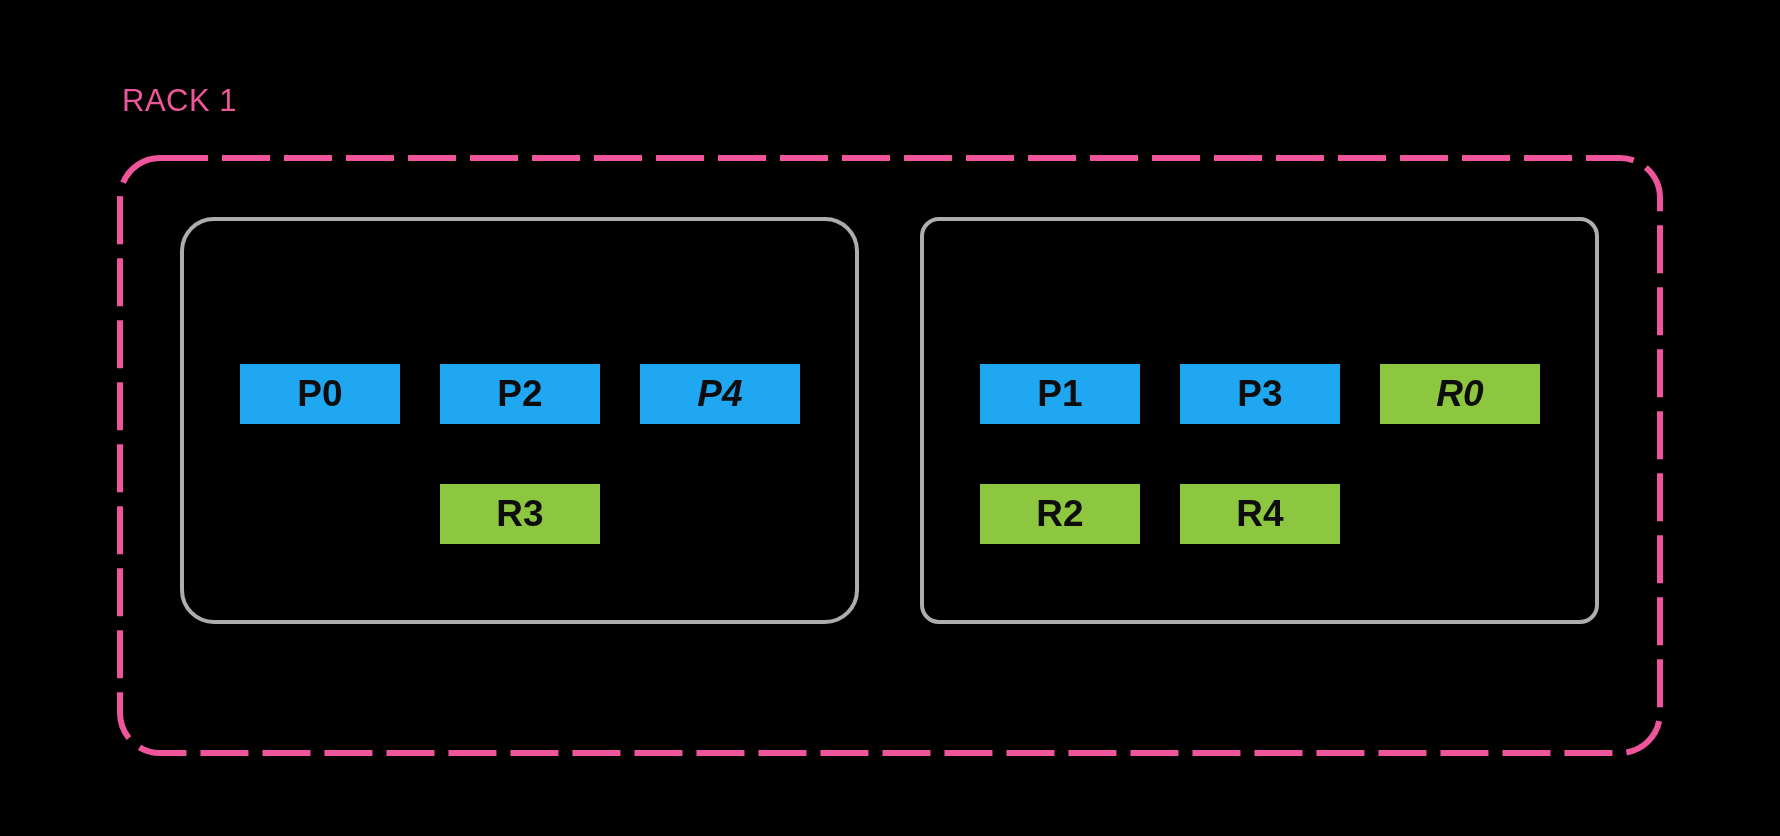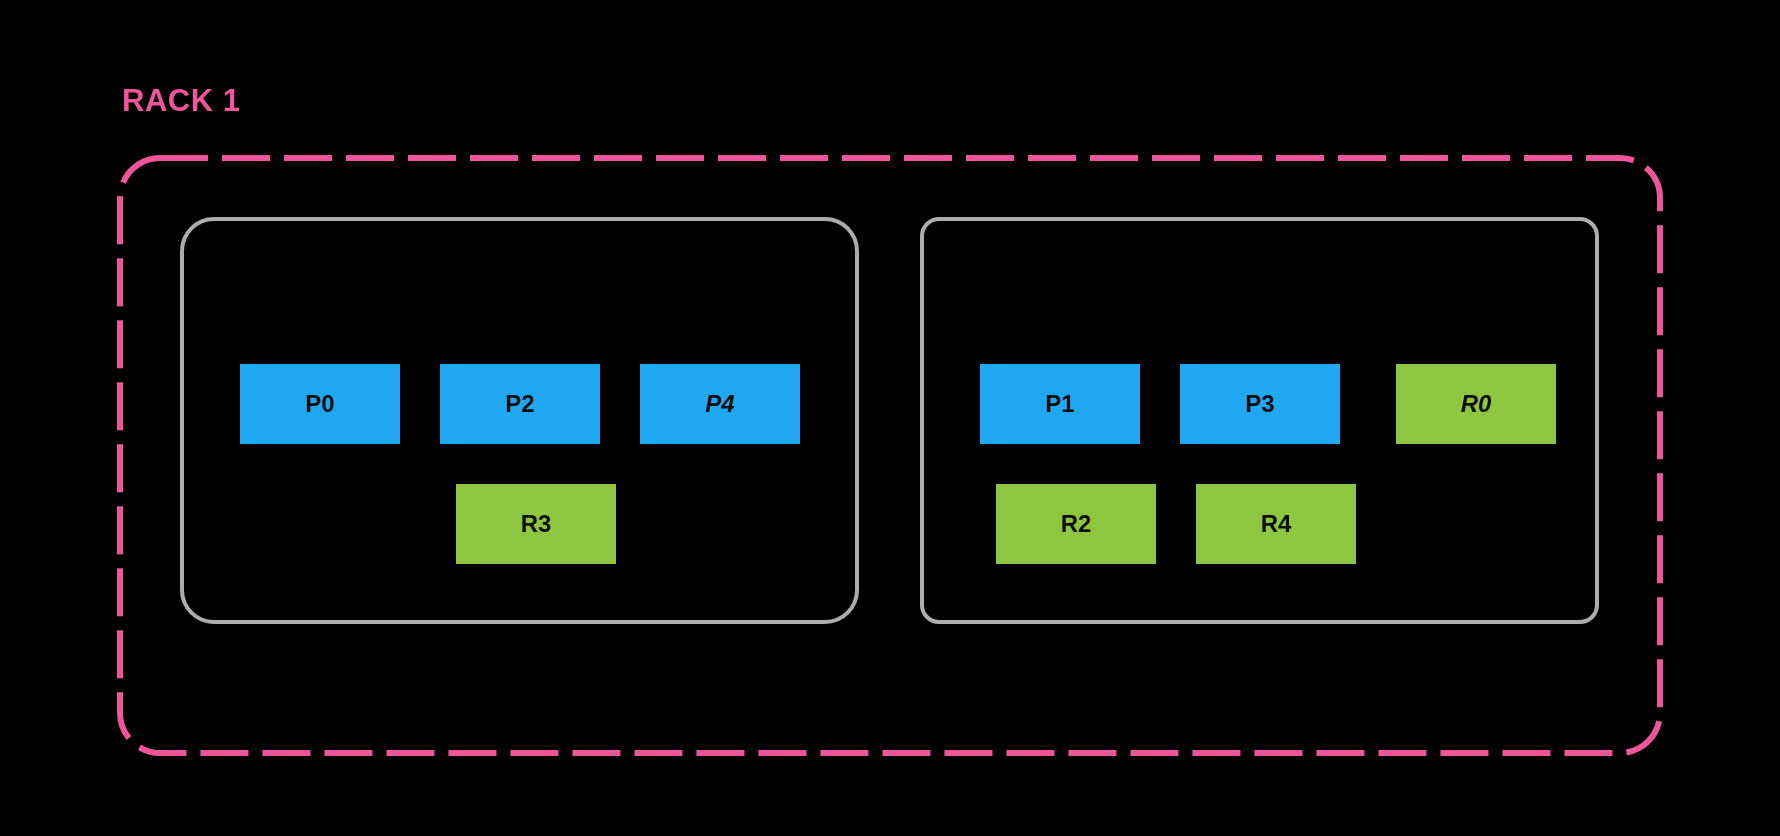--- a/index.html
+++ b/index.html
@@ -13,21 +13,21 @@
     width: 1780px;
     height: 836px;
     background: var(--color-background, #000000);
     overflow: hidden;
   }
   .rack-label {
     position: absolute;
     left: 122px;
     top: 83px;
     font-size: 31px;
-    font-weight: 700;
+    font-weight: 400;
     letter-spacing: 0.5px;
     color: var(--color-rack-accent, #EE559B);
     white-space: nowrap;
   }
   .rack-outline {
     position: absolute;
     left: 117px;
     top: 155px;
   }
   .rack-outline rect {
@@ -44,30 +44,30 @@
     border: 4px solid var(--color-node-border, #ADADAD);
     border-radius: 34px;
     box-sizing: border-box;
     background: transparent;
   }
   .node-1 { left: 180px; }
   .node-2 { left: 920px; border-radius: 19px; }
   .shard {
     position: absolute;
     width: 160px;
-    height: 80px;
+    height: 60px;
     display: flex;
     align-items: center;
     justify-content: center;
-    font-size: 24px;
+    font-size: 37px;
     font-weight: 700;
     color: var(--color-shard-text, #0D0D0D);
   }
   .shard.primary { background: var(--color-primary, #1FA8F1); }
-  .shard.replica { background: var(--color-replica, #8DC63F); margin-left: 16px; }
+  .shard.replica { background: var(--color-replica, #8DC63F); }
   
   .slot-r0c0 { left: 56px;  top: 143px; }
   .slot-r0c1 { left: 256px; top: 143px; justify-content: center; }
   .slot-r0c2 { left: 456px; top: 143px; font-style: italic; }
   .slot-r1c0 { left: 56px;  top: 263px; }
   .slot-r1c1 { left: 256px; top: 263px; }
 </style>
 </head>
 <body>
 

